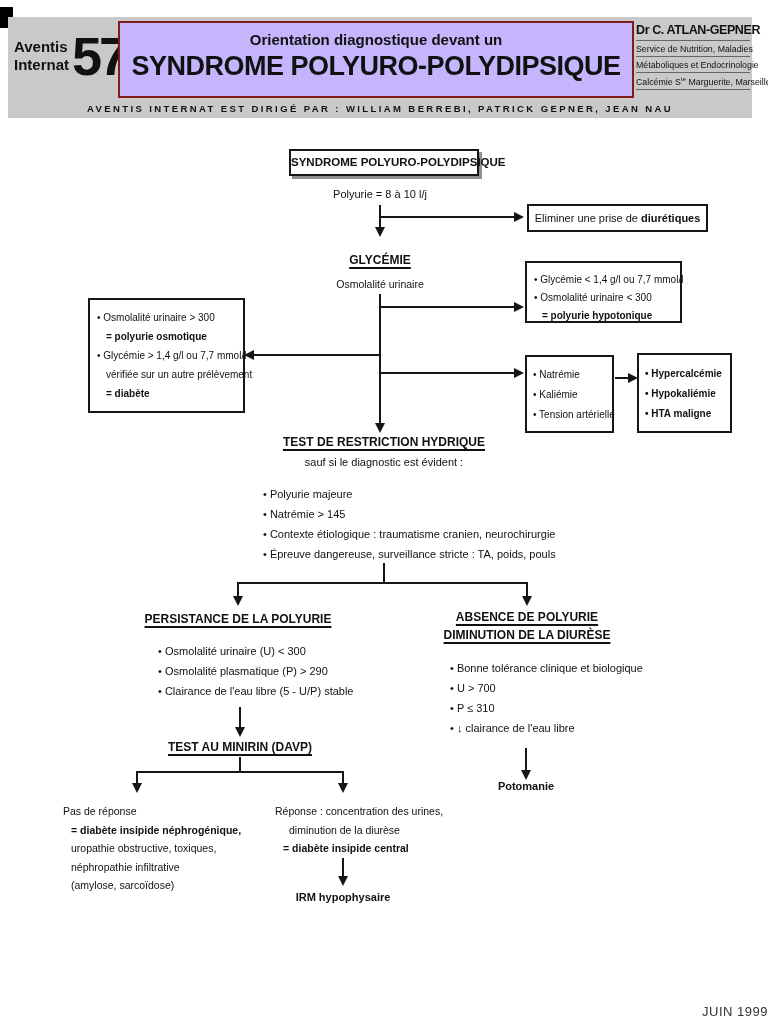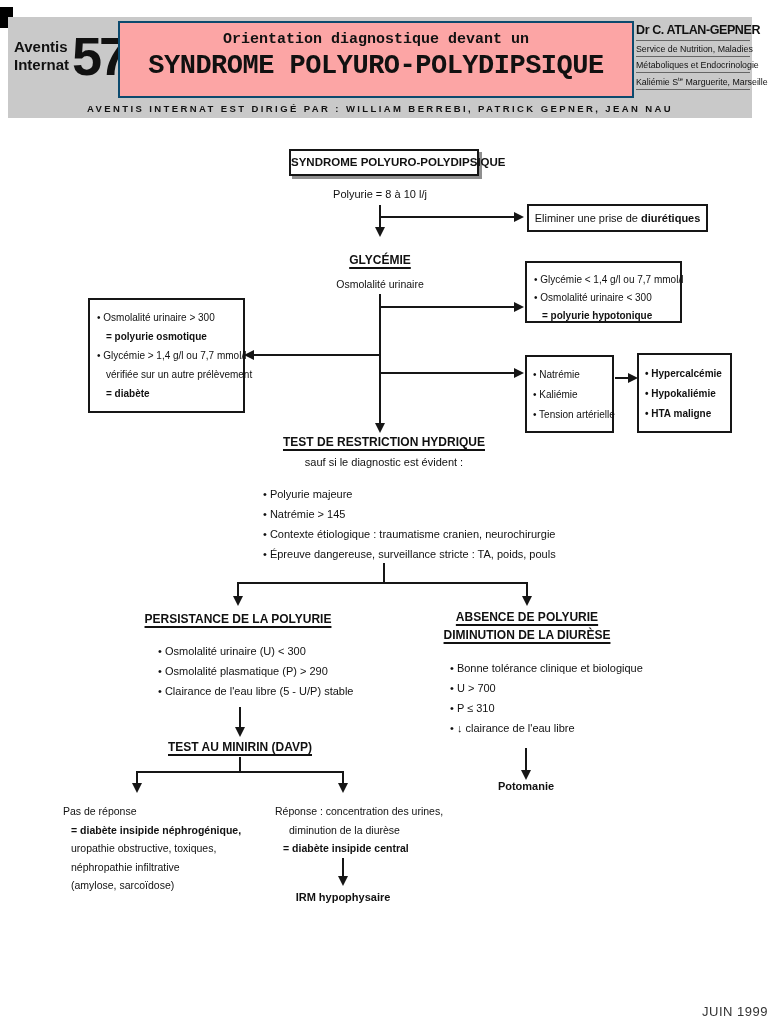--- a/index.html
+++ b/index.html
@@ -6,21 +6,21 @@
   body{width:768px;height:1024px;position:relative;overflow:hidden;
        font-family:"Liberation Sans","DejaVu Sans",sans-serif;color:#111;}
   .abs{position:absolute;}
   .ctr{text-align:center;}
   .b{font-weight:bold;}
   .u{text-decoration:underline;text-underline-offset:3px;text-decoration-thickness:1.5px;}
   .nw{white-space:nowrap;}
   
   .corner-mark{background:#000;}
   .hdr-band{background:#c9c9c9;}
-  .hdr-titlebox{background:#fca5a5;border:2px solid #0c4a6e;font-family:Liberation Mono, monospace;}
+  .hdr-titlebox{background:#c4b5fd;border:2px solid #7f1d1d;}
   .hdr-sub{border-bottom:1px solid #666;}
   
   .fbox{background:#fff;border:2px solid #161616;box-sizing:border-box;}
   .fbox .ln{white-space:nowrap;}
   
   .line{background:#161616;}
   .ah{width:0;height:0;}
   .ah-d{border-left:5px solid transparent;border-right:5px solid transparent;border-top:10px solid #161616;}
   .ah-r{border-top:5px solid transparent;border-bottom:5px solid transparent;border-left:10px solid #161616;}
   .ah-l{border-top:5px solid transparent;border-bottom:5px solid transparent;border-right:10px solid #161616;}
@@ -40,21 +40,21 @@
 
 <div class="abs hdr-titlebox" style="left:118px;top:21px;width:512px;height:73px;">
   <div class="ctr b" style="font-size:15px;margin-top:8px;">Orientation diagnostique devant un</div>
   <div class="ctr b nw" style="font-size:27px;margin-top:3px;letter-spacing:-0.5px;">SYNDROME POLYURO-POLYDIPSIQUE</div>
 </div>
 
 <div class="abs" style="left:636px;top:23px;width:114px;">
   <div class="ctr b hdr-sub nw" style="font-size:12.5px;padding-bottom:3px;letter-spacing:-0.4px;">Dr C. ATLAN-GEPNER</div>
   <div class="ctr hdr-sub nw" style="font-size:8.8px;padding:3px 0 2px;">Service de Nutrition, Maladies</div>
   <div class="ctr hdr-sub nw" style="font-size:8.8px;padding:3px 0 2px;">Métaboliques et Endocrinologie</div>
-  <div class="ctr hdr-sub nw" style="font-size:8.8px;padding:3px 0 2px;"><span>Kaliémie S</span><sup style="font-size:6px;">te</sup><span> Marguerite, Marseille</span></div>
+  <div class="ctr hdr-sub nw" style="font-size:8.8px;padding:3px 0 2px;"><span>Calcémie S</span><sup style="font-size:6px;">te</sup><span> Marguerite, Marseille</span></div>
 </div>
 
 <div class="abs ctr b nw" style="left:8px;top:103px;width:744px;font-size:9.5px;letter-spacing:2.4px;">AVENTIS INTERNAT EST DIRIGÉ PAR : WILLIAM BERREBI,  PATRICK GEPNER,  JEAN NAU</div>
 
 <div class="abs fbox" style="left:289px;top:149px;width:190px;height:27px;box-shadow:3px 3px 0 #8f8f8f;">
   <div class="ctr b nw" style="font-size:11.5px;line-height:23px;">SYNDROME POLYURO-POLYDIPSIQUE</div>
 </div>
 
 <div class="abs ctr nw" style="left:280px;top:188px;width:200px;font-size:11px;">Polyurie = 8 à 10 l/j</div>
 

